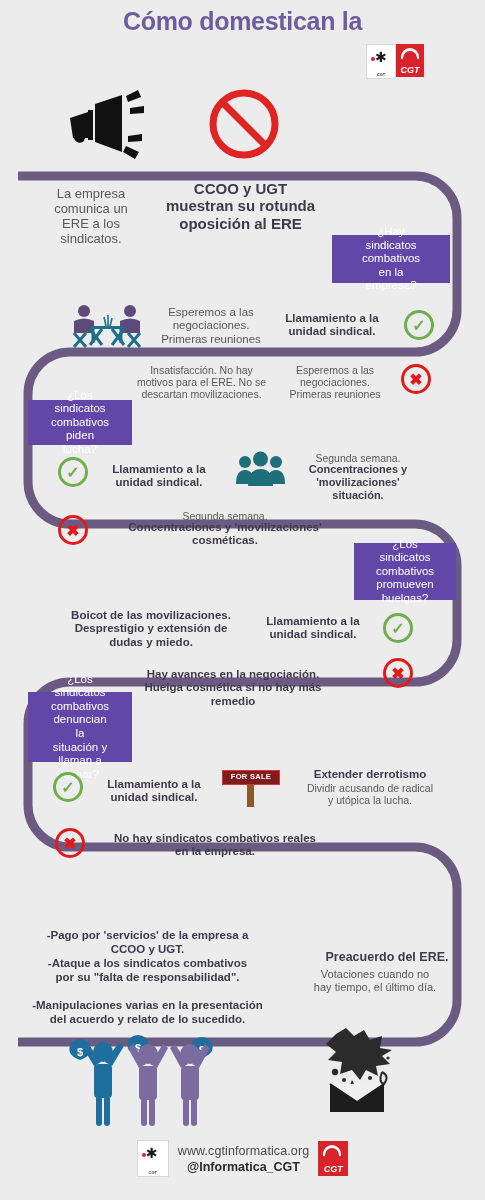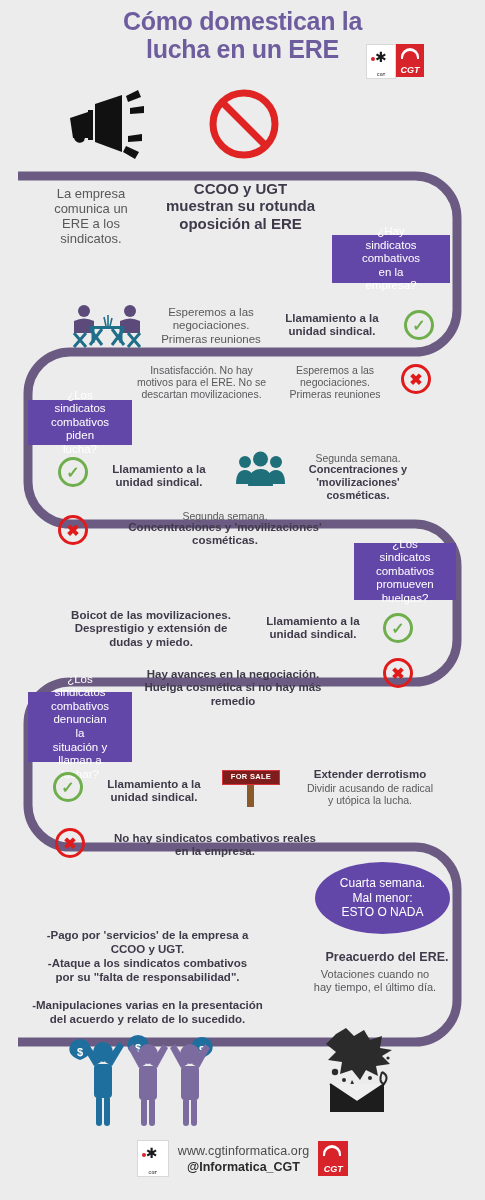--- a/index.html
+++ b/index.html
@@ -76,21 +76,20 @@
     <path d="M18,176 H415 a42,42 0 0 1 42,42 V310 a42,42 0 0 1 -42,42 H70 a42,42 0 0 0 -42,42 V482 a42,42 0 0 0 42,42 H415" fill="none" stroke="#6b5b82" stroke-width="9" stroke-linecap="butt"></path>
 
     <path d="M415,524 a42,42 0 0 1 42,42 V640 a42,42 0 0 1 -42,42 H70 a42,42 0 0 0 -42,42 V805 a42,42 0 0 0 42,42 H415" fill="none" stroke="#6b5b82" stroke-width="9"></path>
 
     <path d="M415,847 a42,42 0 0 1 42,42 V1000 a42,42 0 0 1 -42,42 H18" fill="none" stroke="#6b5b82" stroke-width="9"></path>
   </svg>
 
   <div class="hdr">
     <h1>
       <span>Cómo domestican la</span><br>
-      <span>lucha en un ERE</span>
     </h1>
   </div>
 
   <div class="cgt-pair">
     <div class="cgt-white">
       <div class="cgt-dot"></div>
       <div class="cgt-star">✱</div>
       <div class="cgt-wlabel">CGT</div>
     </div>
     <div class="cgt-red">
@@ -175,21 +174,21 @@
     <path d="M3,34 q0,-14 9,-14 q9,0 9,14 Z" fill="#1f6f7a"></path>
     <circle cx="43" cy="12" r="6" fill="#1f6f7a"></circle>
     <path d="M34,34 q0,-14 9,-14 q9,0 9,14 Z" fill="#1f6f7a"></path>
     <circle cx="27.5" cy="9" r="7.5" fill="#1f6f7a"></circle>
     <path d="M15,36 q0,-17 12.5,-17 q12.5,0 12.5,17 Z" fill="#1f6f7a"></path>
   </svg>
 
   <div class="tx c" style="left:293px;top:452px;width:130px;font-size:10.5px;">Segunda semana.</div>
   <div class="tx c bold" style="left:293px;top:463px;width:130px;font-size:11px;white-space:pre-line;">Concentraciones y
 'movilizaciones'
-cosméticas.</div>
+situación.</div>
 
   <div class="mark no" style="left:58px;top:515px;width:30px;height:30px;font-size:16px;">✖</div>
 
   <div class="tx c" style="left:110px;top:510px;width:230px;font-size:10.5px;">Segunda semana.</div>
   <div class="tx c bold" style="left:110px;top:521px;width:230px;font-size:11.5px;white-space:pre-line;">Concentraciones y 'movilizaciones'
 cosméticas.</div>
 
   <div class="dbox" style="left:354px;top:543px;width:102px;height:57px;white-space:pre-line;">¿Los sindicatos
 combativos
 promueven
@@ -229,23 +228,20 @@
 
   <div class="tx c bold" style="left:290px;top:768px;width:160px;font-size:11.5px;">Extender derrotismo</div>
   <div class="tx c" style="left:290px;top:782px;width:160px;font-size:10.5px;white-space:pre-line;">Dividir acusando de radical
 y utópica la lucha.</div>
 
   <div class="mark no" style="left:55px;top:828px;width:30px;height:30px;font-size:16px;">✖</div>
 
   <div class="tx c bold" style="left:95px;top:832px;width:240px;font-size:11.5px;white-space:pre-line;">No hay sindicatos combativos reales
 en la empresa.</div>
 
-  <div class="oval" style="left:315px;top:862px;width:135px;height:72px;white-space:pre-line;">Cuarta semana.
-Mal menor:
-ESTO O NADA</div>
 
   <div class="tx c bold" style="left:10px;top:928px;width:275px;font-size:11.5px;line-height:1.22;white-space:pre-line;">-Pago por 'servicios' de la empresa a
 CCOO y UGT.
 -Ataque a los sindicatos combativos
 por su "falta de responsabilidad".
 
 -Manipulaciones varias en la presentación
 del acuerdo y relato de lo sucedido.</div>
 
   <div class="tx c bold" style="left:307px;top:950px;width:160px;font-size:12.5px;">Preacuerdo del ERE.</div>

